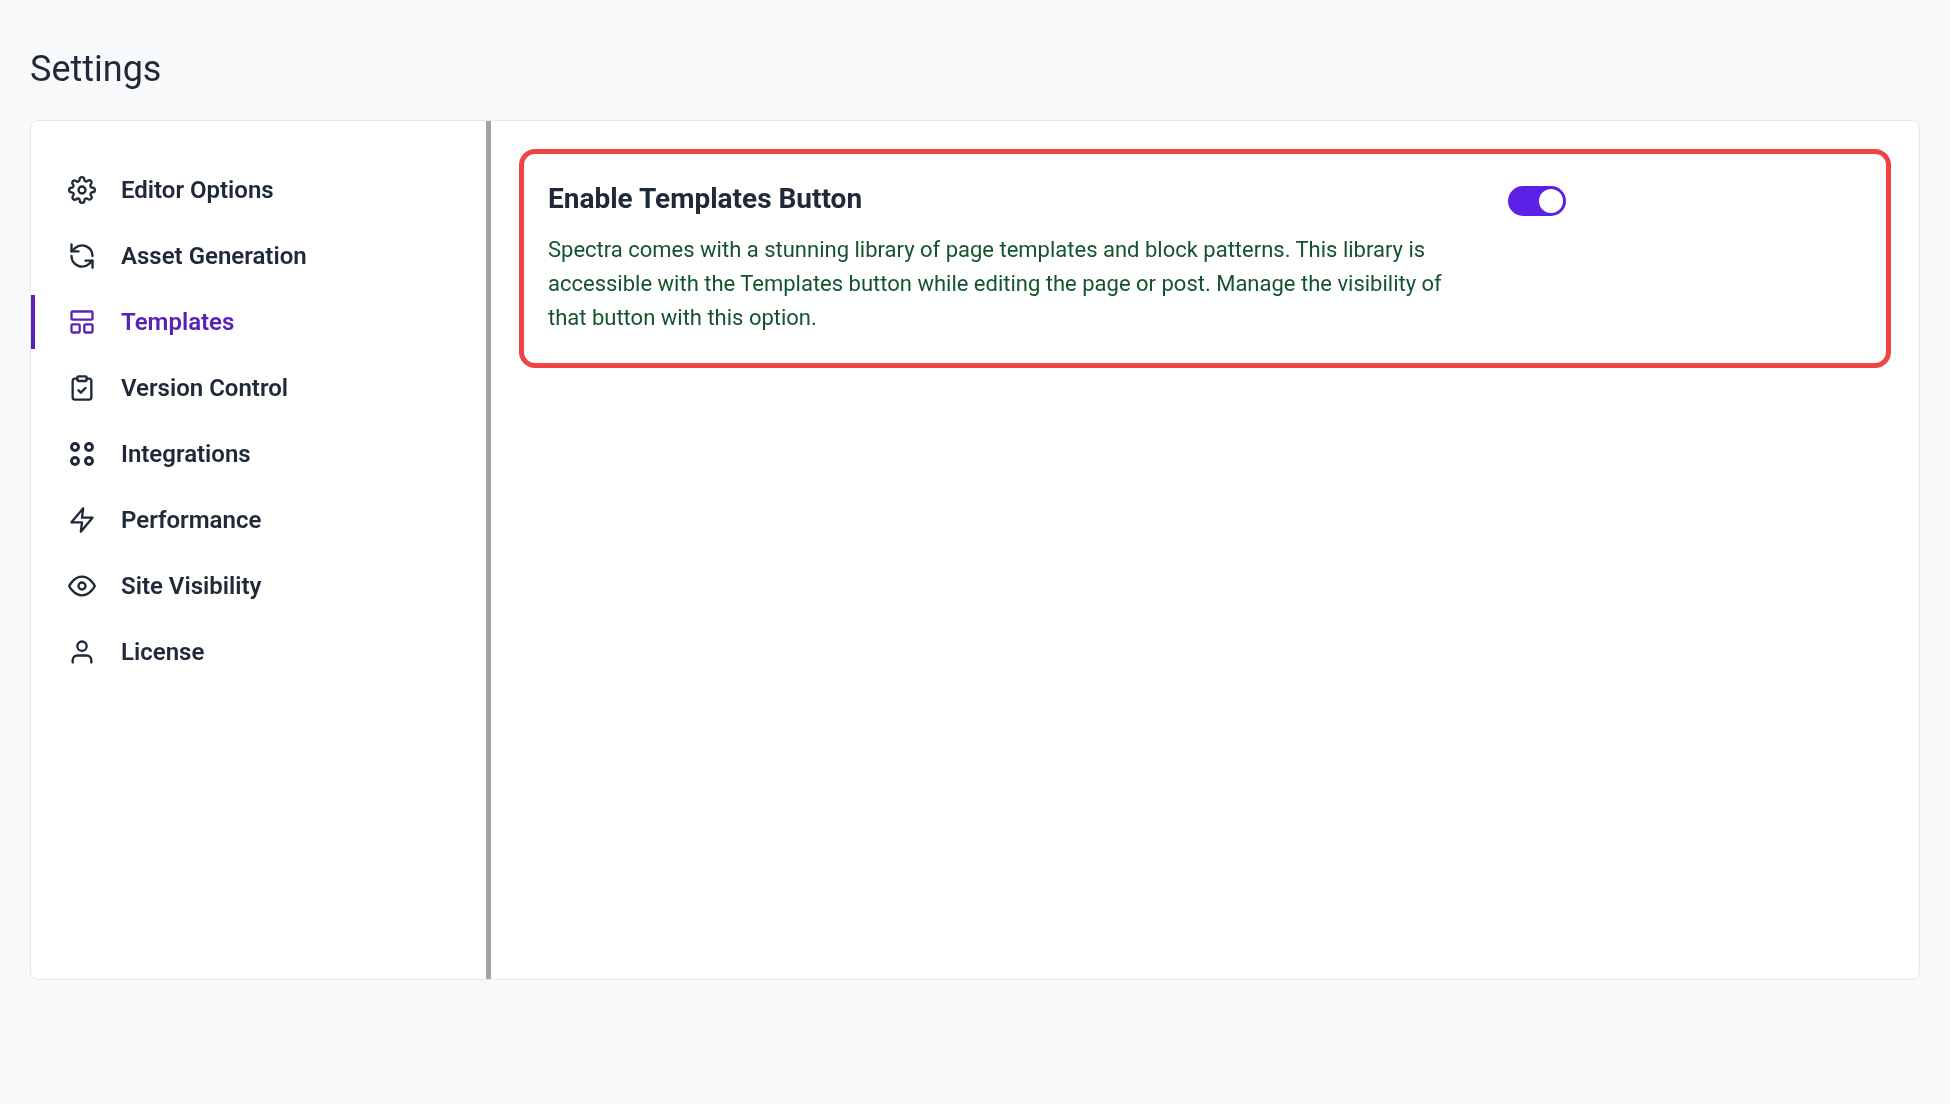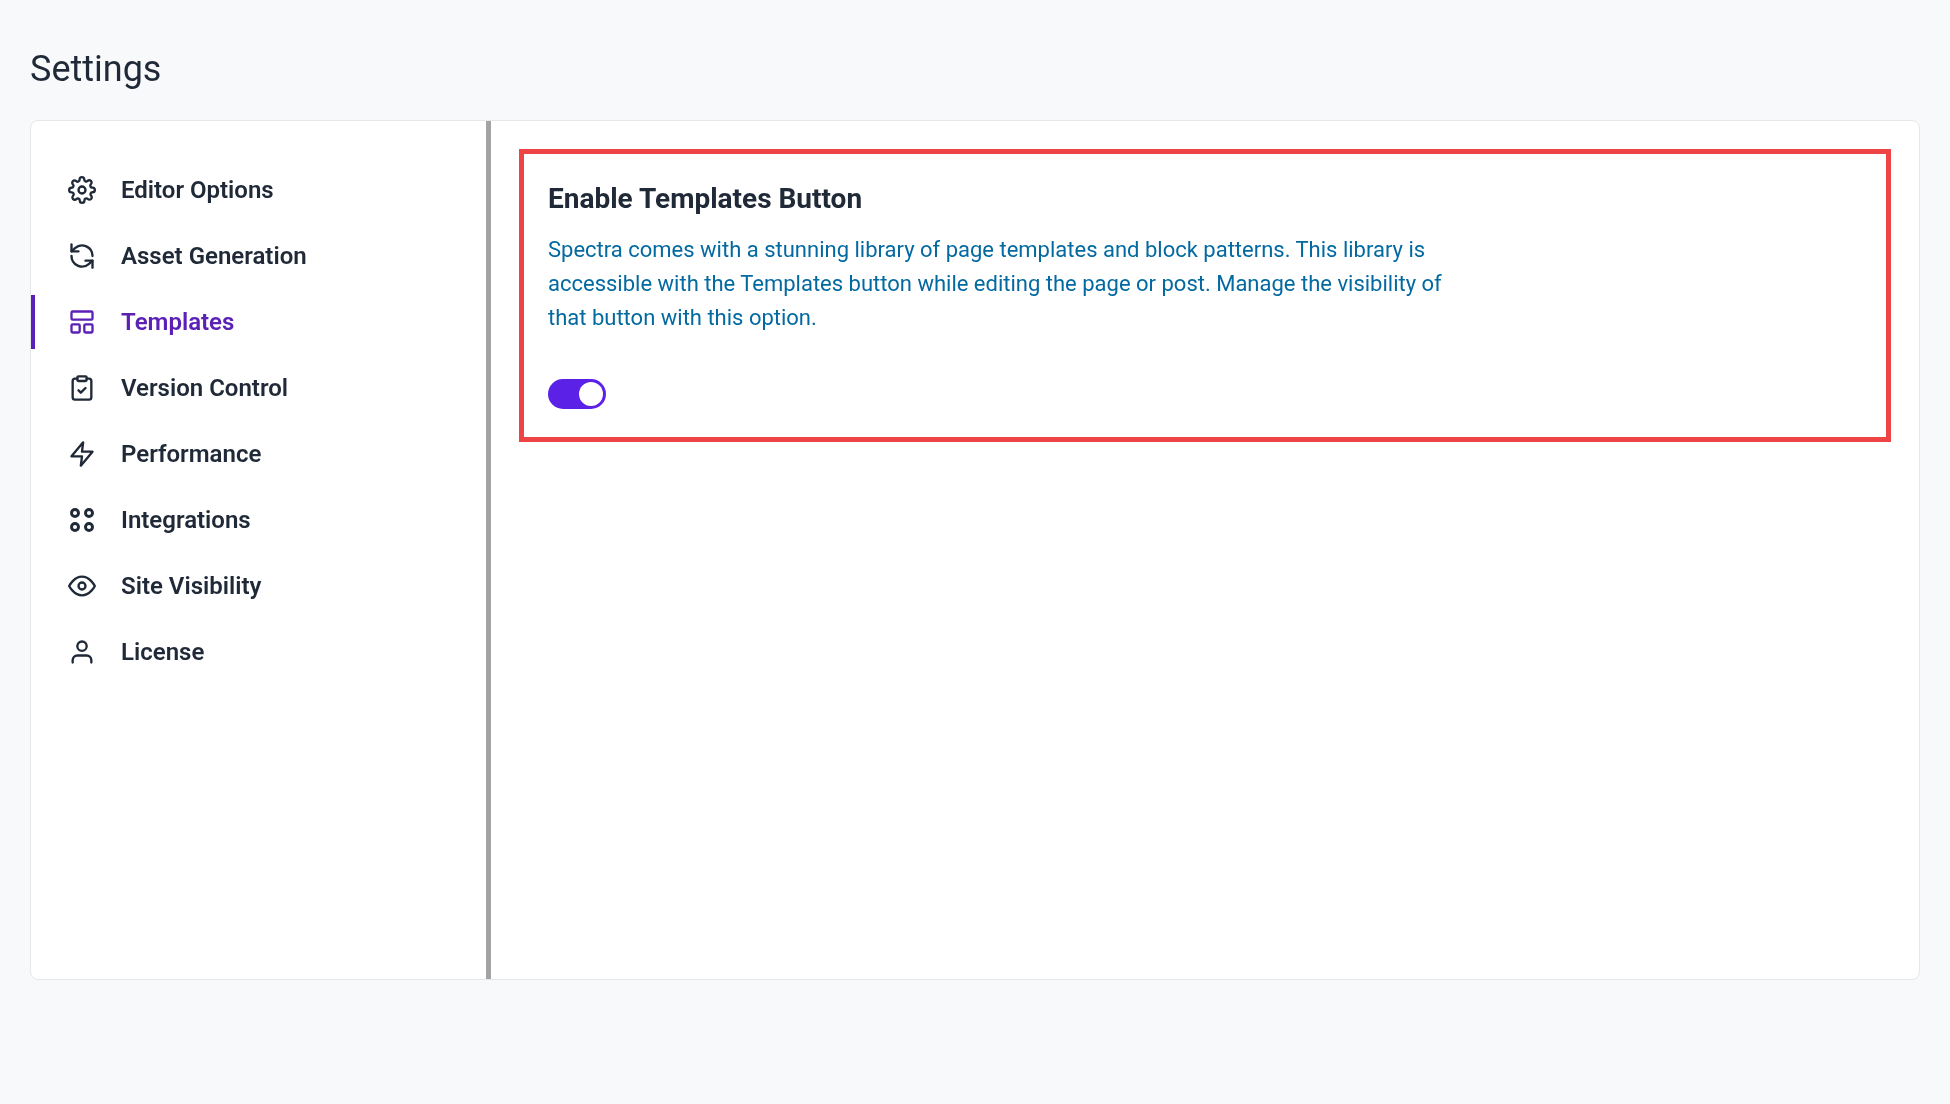--- a/index.html
+++ b/index.html
@@ -71,44 +71,43 @@
     }
     .icon svg { stroke: #1f2937; }
     
     .content {
       flex: 1;
       padding: 28px;
     }
     
     .highlighted-card {
       border: 5px solid #ef4444;
-      border-radius: 0;
+      border-radius: 16px;
       padding: 28px 24px;
       display: flex;
       gap: 40px;
       justify-content: flex-start;
       align-items: flex-start;
-      flex-direction: column;
     }
     
     .card-text {
       max-width: 920px;
     }
     
     .card-title {
       font-size: 28px;
       font-weight: 700;
       color: #1f2937;
       margin-bottom: 18px;
     }
     
     .card-description {
       font-size: 22px;
       line-height: 1.55;
-      color: #0369a1;
+      color: #14532d;
     }
     
     .toggle {
       width: 58px;
       height: 30px;
       background: #5b21e6;
       border-radius: 999px;
       position: relative;
       flex-shrink: 0;
       cursor: pointer;
@@ -172,37 +171,37 @@
             <rect x="8" y="2" width="8" height="4" rx="1"></rect>
             <path d="M16 4h2a2 2 0 0 1 2 2v14a2 2 0 0 1-2 2H6a2 2 0 0 1-2-2V6a2 2 0 0 1 2-2h2"></path>
             <path d="m9 14 2 2 4-4"></path>
           </svg>
       </span>
       <span>Version Control</span>
     </div>
 
     <div class="sidebar-item">
       <span class="icon">
-        <svg width="28" height="28" viewBox="0 0 24 24" fill="none" stroke-width="2" stroke-linecap="round" stroke-linejoin="round">
-            <polygon points="13 2 3 14 12 14 11 22 21 10 12 10 13 2"></polygon>
-          </svg>
-      </span>
-      <span>Performance</span>
-    </div>
-
-    <div class="sidebar-item">
-      <span class="icon">
         <svg width="28" height="28" viewBox="0 0 24 24" fill="none" stroke-width="2.5" stroke-linecap="round" stroke-linejoin="round">
             <circle cx="6" cy="6" r="3"></circle>
             <circle cx="18" cy="6" r="3"></circle>
             <circle cx="6" cy="18" r="3"></circle>
             <circle cx="18" cy="18" r="3"></circle>
           </svg>
       </span>
       <span>Integrations</span>
+    </div>
+
+    <div class="sidebar-item">
+      <span class="icon">
+        <svg width="28" height="28" viewBox="0 0 24 24" fill="none" stroke-width="2" stroke-linecap="round" stroke-linejoin="round">
+            <polygon points="13 2 3 14 12 14 11 22 21 10 12 10 13 2"></polygon>
+          </svg>
+      </span>
+      <span>Performance</span>
     </div>
 
     <div class="sidebar-item">
       <span class="icon">
         <svg width="28" height="28" viewBox="0 0 24 24" fill="none" stroke-width="2" stroke-linecap="round" stroke-linejoin="round">
             <path d="M1 12s4-8 11-8 11 8 11 8-4 8-11 8-11-8-11-8z"></path>
             <circle cx="12" cy="12" r="3"></circle>
           </svg>
       </span>
       <span>Site Visibility</span>

